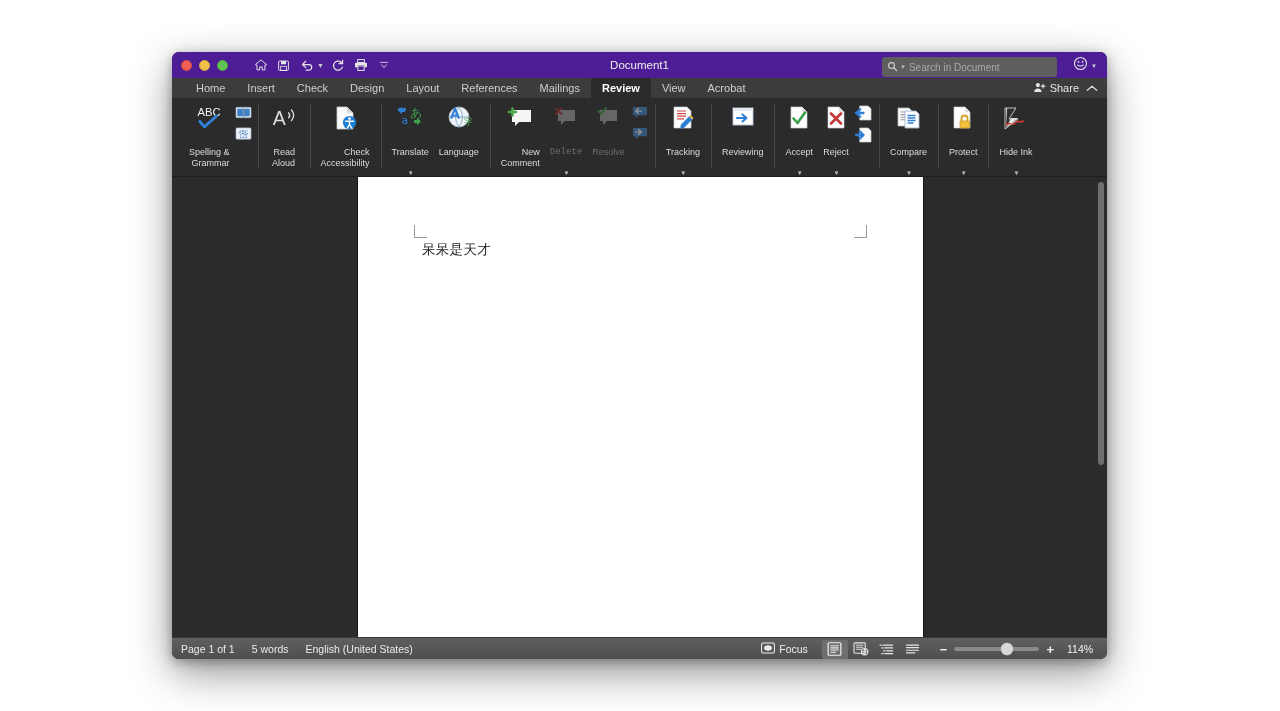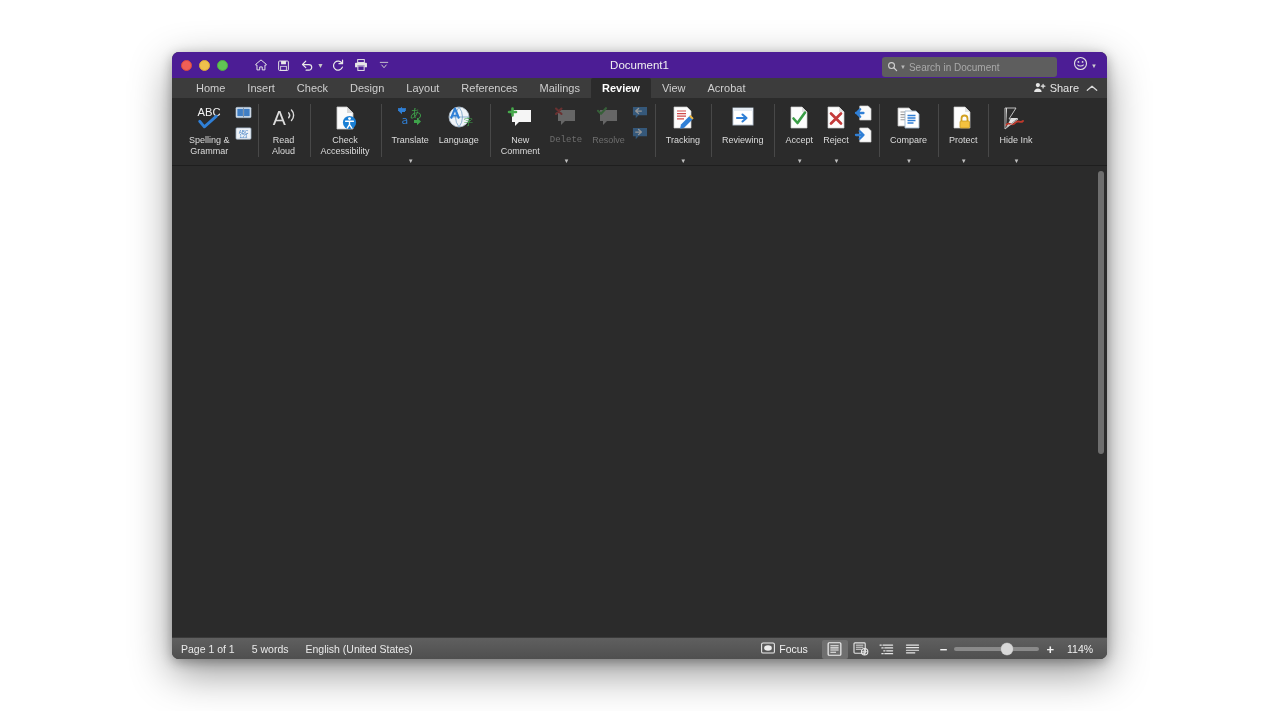--- a/index.html
+++ b/index.html
@@ -142,22 +142,22 @@
     width: 1px; background: #484848;
   }
   .ritem {
     display: flex; flex-direction: column; align-items: center;
     padding: 0 5px;
     min-width: 36px;
     cursor: default;
   }
   .ritem .ic { height: 30px; display: flex; align-items: center; justify-content: center; }
   .ritem .lbl {
-    font-size: 9px; color: #dcdcdc; text-align: center;
-    line-height: 10.5px; margin-top: 2px;
+    font-size: 9px; color: #dcdcdc; text-align: right;
+    line-height: 10.5px; margin-top: 14px;
     white-space: pre-line;
   }
   .ritem.disabled .lbl { color: #6e6e6e; }
   .ritem.disabled .ic { opacity: 0.42; }
   .ritem-col {
     display: flex; flex-direction: column; align-items: center;
     justify-content: flex-start; gap: 2px;
     padding-top: 2px;
   }
   .ritem-col .ic { height: auto; }
@@ -624,20 +624,25 @@
             </svg>
           </span>
           <span class="lbl">Hide Ink</span>
         </div>
         <span class="caret-s">▼</span>
       </div>
     </div>
   </div>
 
   <div class="docarea">
+    <div class="page">
+      <div class="margin-mark tl-mark"></div>
+      <div class="margin-mark tr-mark"></div>
+      <div class="doc-text">呆呆是天才</div>
+    </div>
     <div class="vscroll-track"></div>
     <div class="vscroll-thumb"></div>
   </div>
 
   <div class="statusbar">
     <div class="sb-left">
       <span class="sb-text">Page 1 of 1</span>
       <span class="sb-text">5 words</span>
       <span class="sb-text">English (United States)</span>
     </div>

